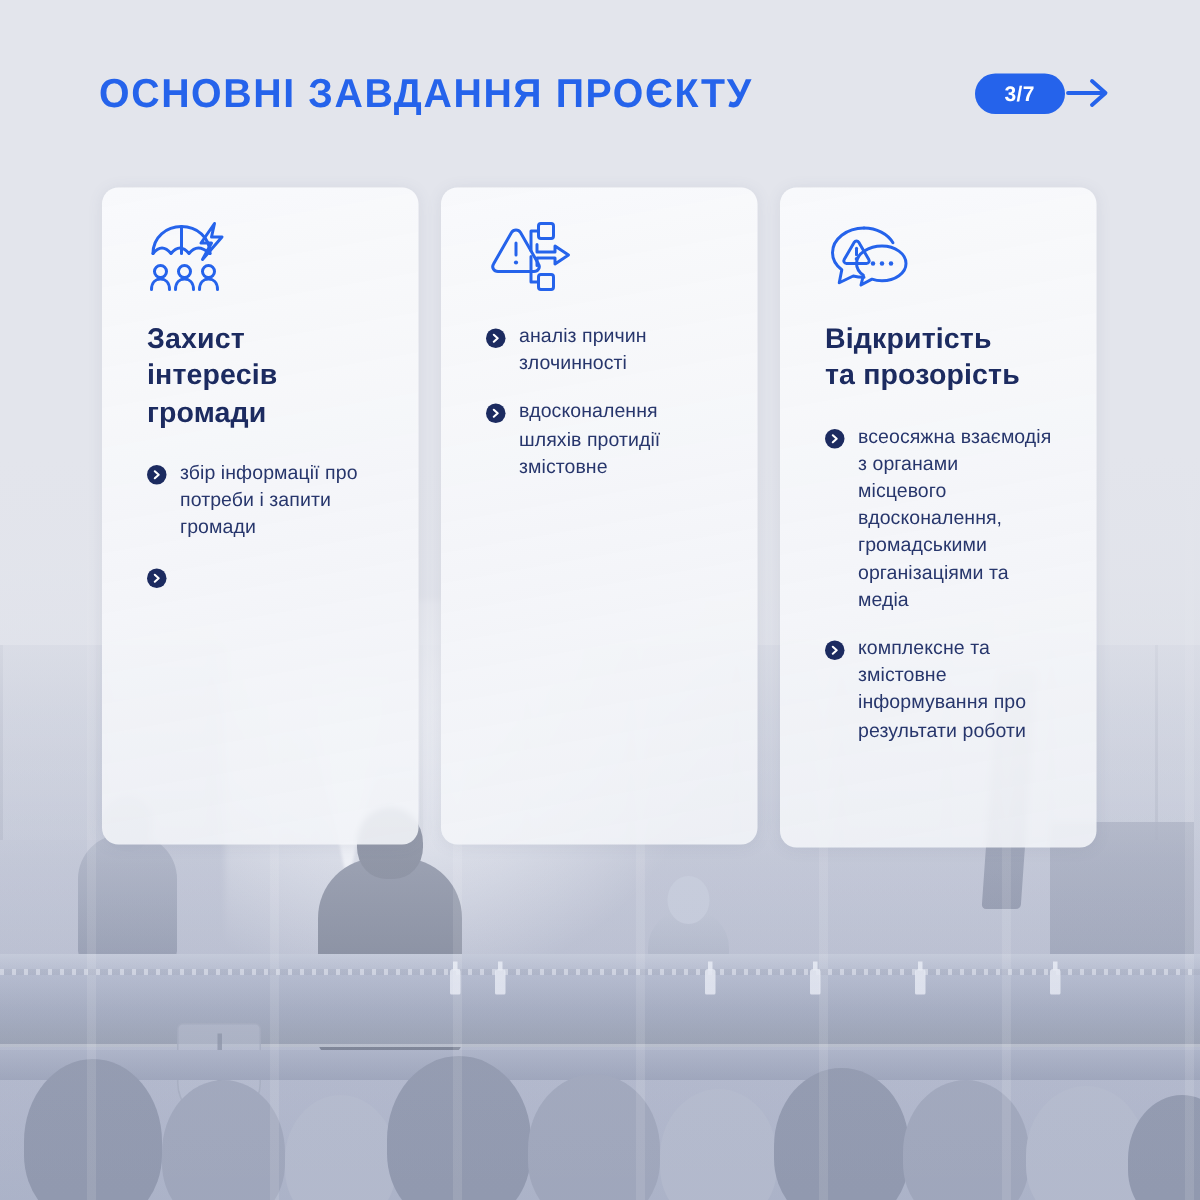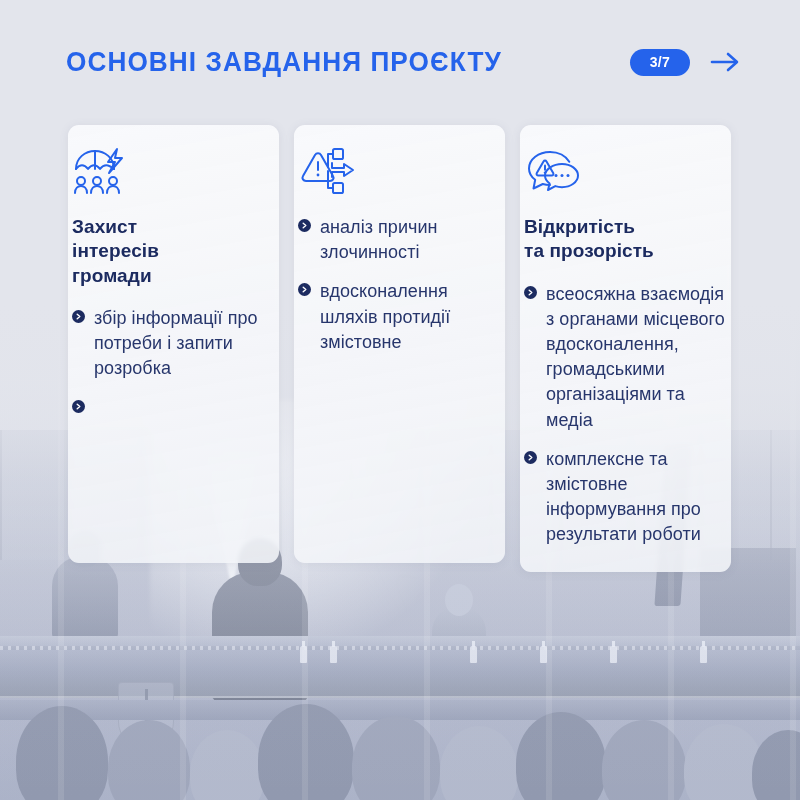--- a/index.html
+++ b/index.html
@@ -247,21 +247,20 @@
     color: #2563eb;
     text-transform: uppercase;
     white-space: nowrap;
     transform: scaleX(.97);
     transform-origin: left center;
   }
   .header-right {
     margin-left: auto;
     display: flex;
     align-items: center;
-    gap: 20px;
   }
   .page-badge {
     background: #2563eb;
     color: #ffffff;
     font-size: 14px;
     font-weight: 600;
     letter-spacing: .3px;
     border-radius: 999px;
     padding: 6px 20px 7px;
     line-height: 1;
@@ -277,21 +276,21 @@
     position: absolute;
     left: 68px; top: 125px;
     width: 664px;
     display: flex;
     gap: 15px;
     align-items: flex-start;
   }
   .card {
     width: 211px;
     border-radius: 11px;
-    padding: 22px 4px 24px;
+    padding: 22px 30px 24px;
     background: linear-gradient(170deg,
         rgba(249,250,252,.96) 0%,
         rgba(246,247,250,.93) 45%,
         rgba(242,244,248,.88) 100%);
     box-shadow: 0 1px 10px rgba(90,100,130,.10);
     backdrop-filter: blur(2px);
   }
   .card.c1 { min-height: 438px; }
   .card.c2 { min-height: 438px; }
   .card.c3 { min-height: 440px; }
@@ -326,21 +325,21 @@
     width: 13px; height: 13px;
     margin-top: 4px;
     border-radius: 50%;
     background: #1c2b60;
     display: flex;
     align-items: center;
     justify-content: center;
   }
   .bullet-marker svg { display: block; }
   .bullet-text {
-    font-size: 18px;
+    font-size: 13px;
     line-height: 1.40;
     color: #27366c;
     letter-spacing: .05px;
   }
 </style>
 </head>
 <body>
 
 <div id="slide">
 
@@ -423,21 +422,21 @@
 інтересів
 громади</div>
 
       <ul class="bullets">
         <li class="bullet">
           <span class="bullet-marker">
             <svg width="7" height="7" viewBox="0 0 7 7" fill="none" stroke="#ffffff" stroke-width="1.4" stroke-linecap="round" stroke-linejoin="round">
               <polyline points="2.2,1.2 4.8,3.5 2.2,5.8"></polyline>
             </svg>
           </span>
-          <span class="bullet-text">збір інформації про потреби і запити розробка</span>
+          <span class="bullet-text">збір інформації про потреби і запити громади</span>
         </li>
         <li class="bullet">
           <span class="bullet-marker">
             <svg width="7" height="7" viewBox="0 0 7 7" fill="none" stroke="#ffffff" stroke-width="1.4" stroke-linecap="round" stroke-linejoin="round">
               <polyline points="2.2,1.2 4.8,3.5 2.2,5.8"></polyline>
             </svg>
           </span>
         </li>
       </ul>
     </div>

